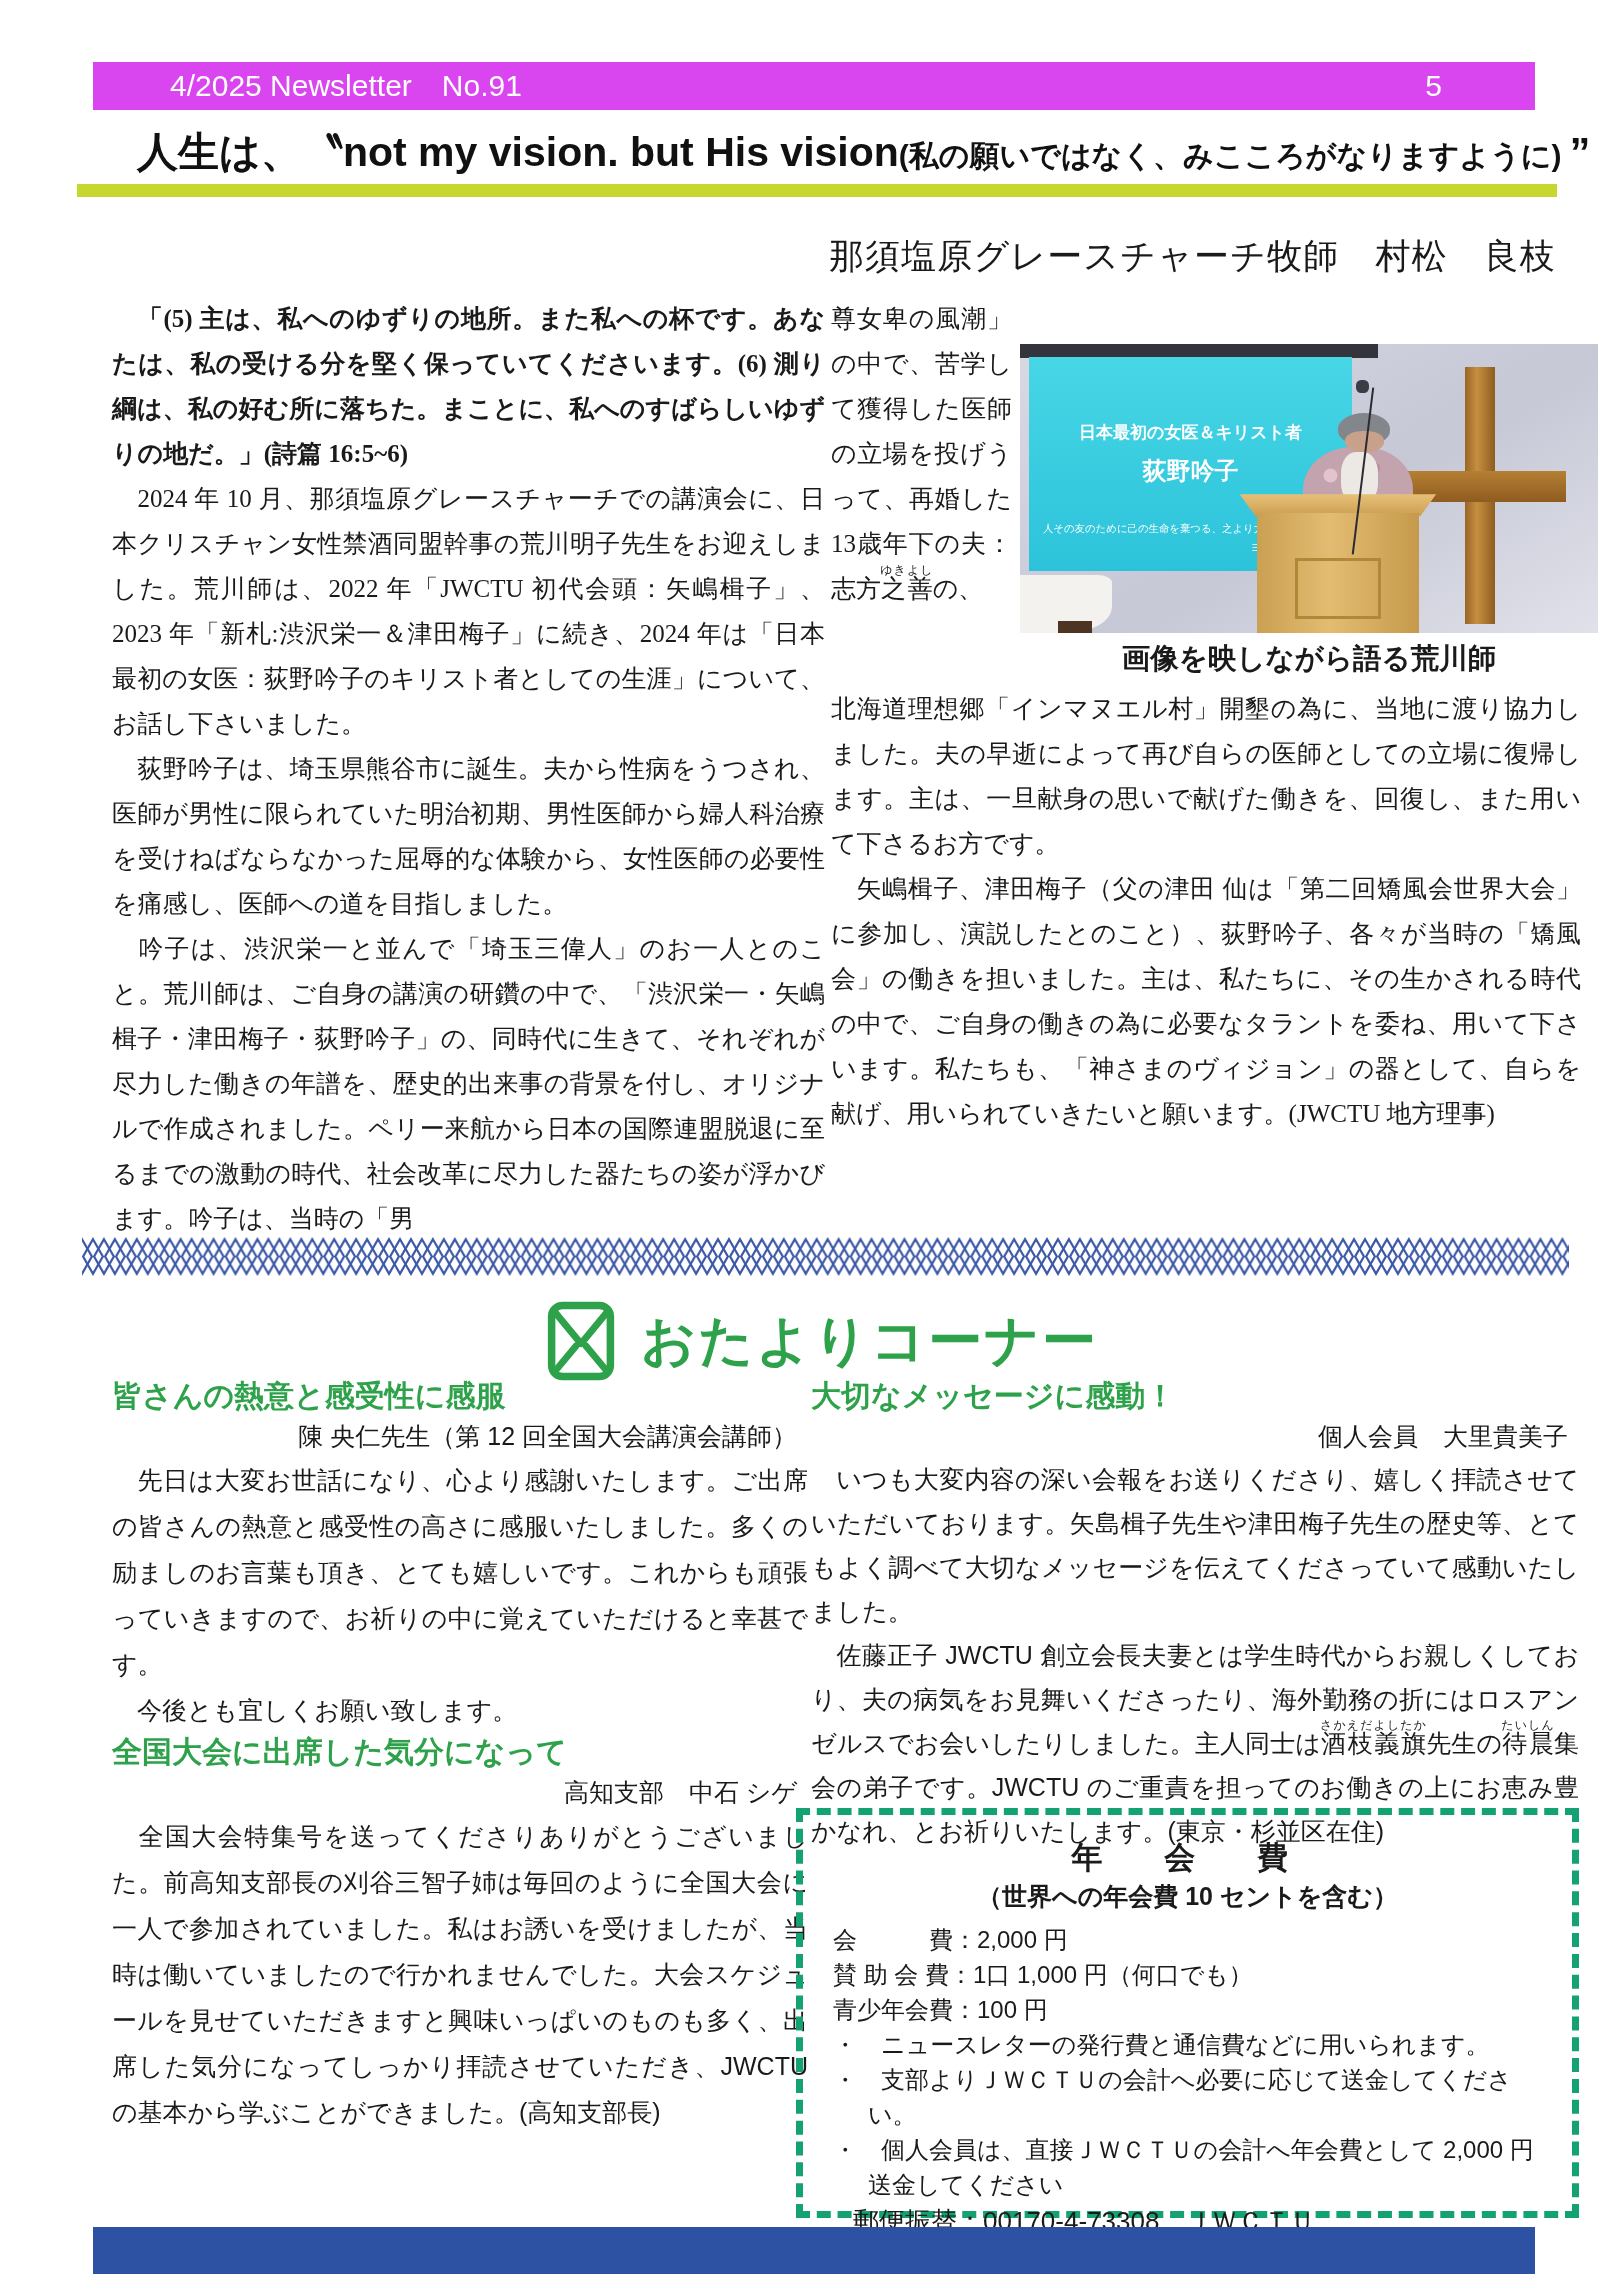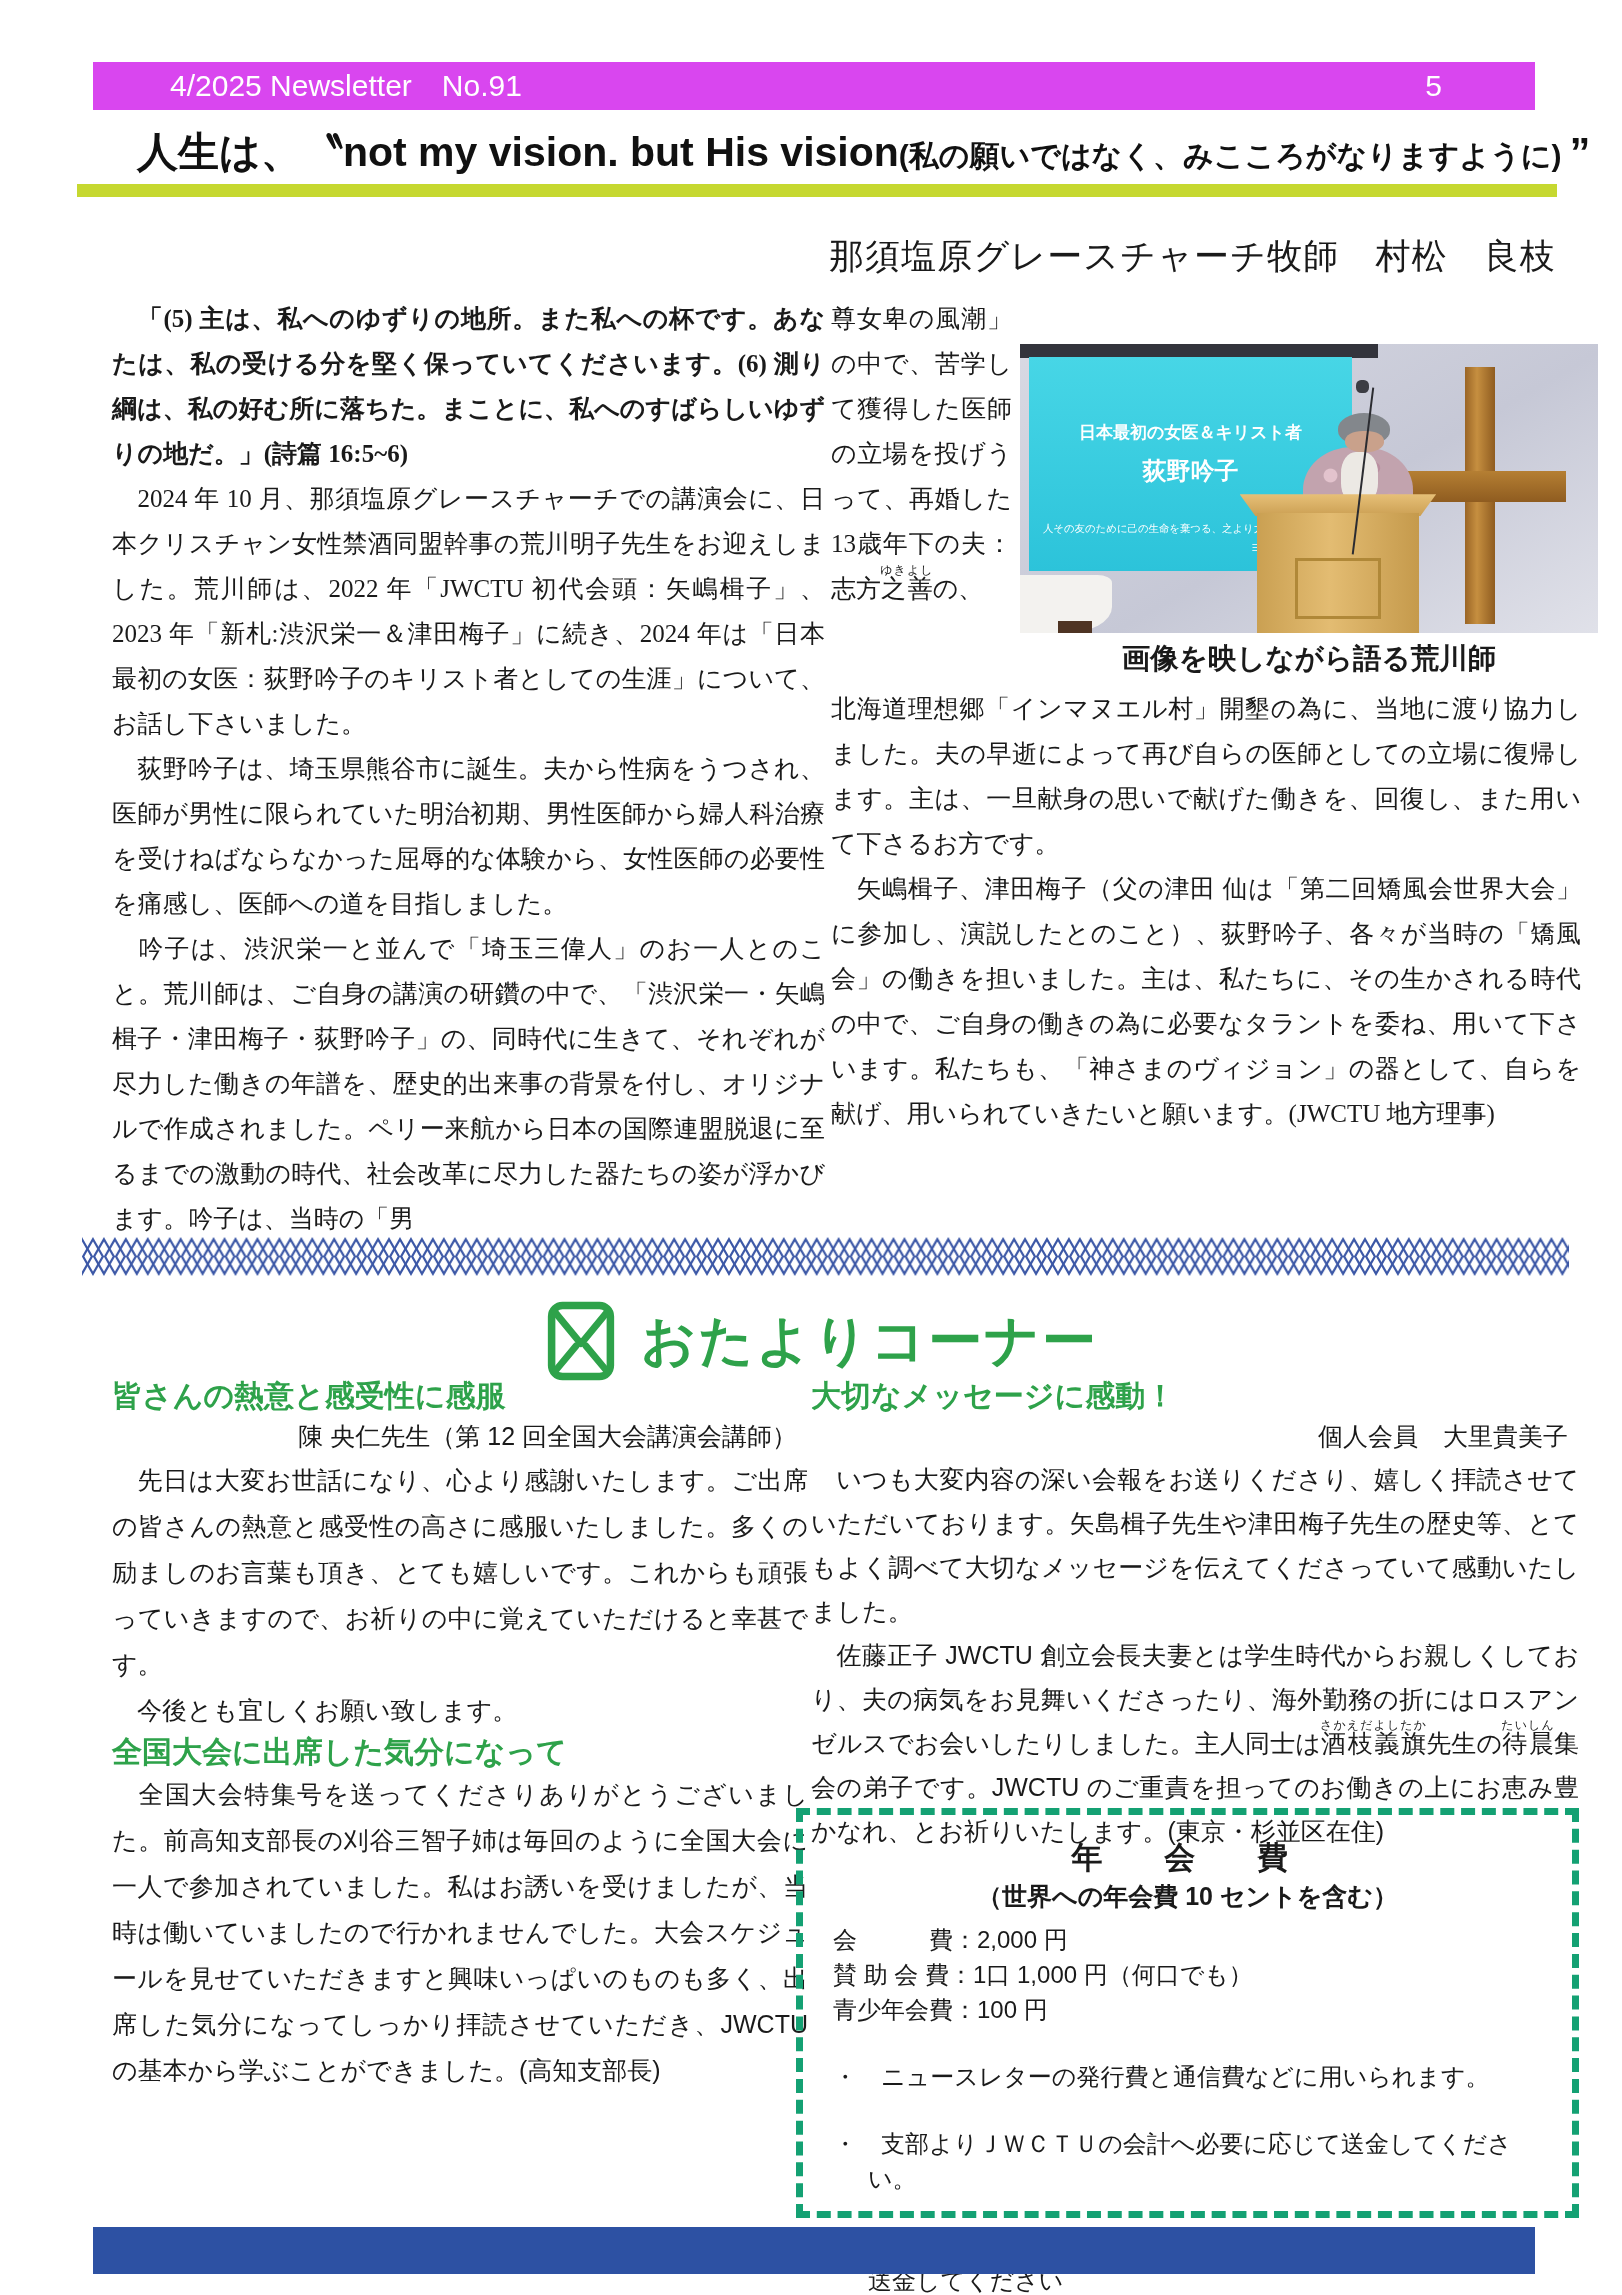--- a/index.html
+++ b/index.html
@@ -115,21 +115,21 @@
   .letter2{margin-top:41px;}
 
   
   .fee-box{
     position:absolute;left:796px;top:1808px;width:783px;height:410px;
     border:7.7px dashed #14a173;box-sizing:border-box;padding:22px 30px 0 30px;
     font-size:24px;line-height:35px;
   }
   .fee-title{text-align:center;font-weight:bold;font-size:31px;letter-spacing:15.4px;line-height:42px;}
   .fee-sub{text-align:center;font-weight:bold;font-size:25px;line-height:35px;margin-bottom:7.7px;}
-  .fee-note{padding-left:35px;text-indent:-35px;margin-top:32px;}
+  .fee-note{padding-left:35px;text-indent:-35px;}
   .fee-postal{font-size:26px;margin-left:20px;line-height:38px;}
   .fee-donation{line-height:38px;}
 
   .footer-bar{
     position:absolute;left:93px;top:2227px;width:1442px;height:47px;background:#2d51a3;
   }
 </style>
 </head>
 <body>
 
@@ -207,20 +207,21 @@
   <span class="otayori-title">おたよりコーナー</span>
 </div>
 
 <div class="ot-col ot-left">
   <p class="ot-heading">皆さんの熱意と感受性に感服</p>
   <p class="ot-byline">陳 央仁先生（第 12 回全国大会講演会講師）</p>
   <p>　先日は大変お世話になり、心より感謝いたします。ご出席の皆さんの熱意と感受性の高さに感服いたしました。多くの励ましのお言葉も頂き、とても嬉しいです。これからも頑張っていきますので、お祈りの中に覚えていただけると幸甚です。</p>
   <p>　今後とも宜しくお願い致します。</p>
 
   <p class="ot-heading letter2">全国大会に出席した気分になって</p>
+  <p class="ot-byline">高知支部　中石 シゲ</p>
   <p>　全国大会特集号を送ってくださりありがとうございました。前高知支部長の刈谷三智子姉は毎回のように全国大会に一人で参加されていました。私はお誘いを受けましたが、当時は働いていましたので行かれませんでした。大会スケジュールを見せていただきますと興味いっぱいのものも多く、出席した気分になってしっかり拝読させていただき、JWCTU の基本から学ぶことができました。(高知支部長)</p>
 </div>
 
 <div class="ot-col ot-right">
   <p class="ot-heading">大切なメッセージに感動！</p>
   <p class="ot-byline">個人会員　大里貴美子</p>
   <p>　いつも大変内容の深い会報をお送りくださり、嬉しく拝読させていただいております。矢島楫子先生や津田梅子先生の歴史等、とてもよく調べて大切なメッセージを伝えてくださっていて感動いたしました。</p>
   <p>
     <span>　佐藤正子 JWCTU 創立会長夫妻とは学生時代からお親しくしており、夫の病気をお見舞いくださったり、海外勤務の折にはロスアンゼルスでお会いしたりしました。主人同士は</span><ruby><span>酒枝義旗</span><rt>さかえだよしたか</rt></ruby><span>先生の</span><ruby><span>待晨</span><rt>たいしん</rt></ruby><span>集会の弟子です。JWCTU のご重責を担ってのお働きの上にお恵み豊かなれ、とお祈りいたします。(東京・杉並区在住)</span>
   </p>

